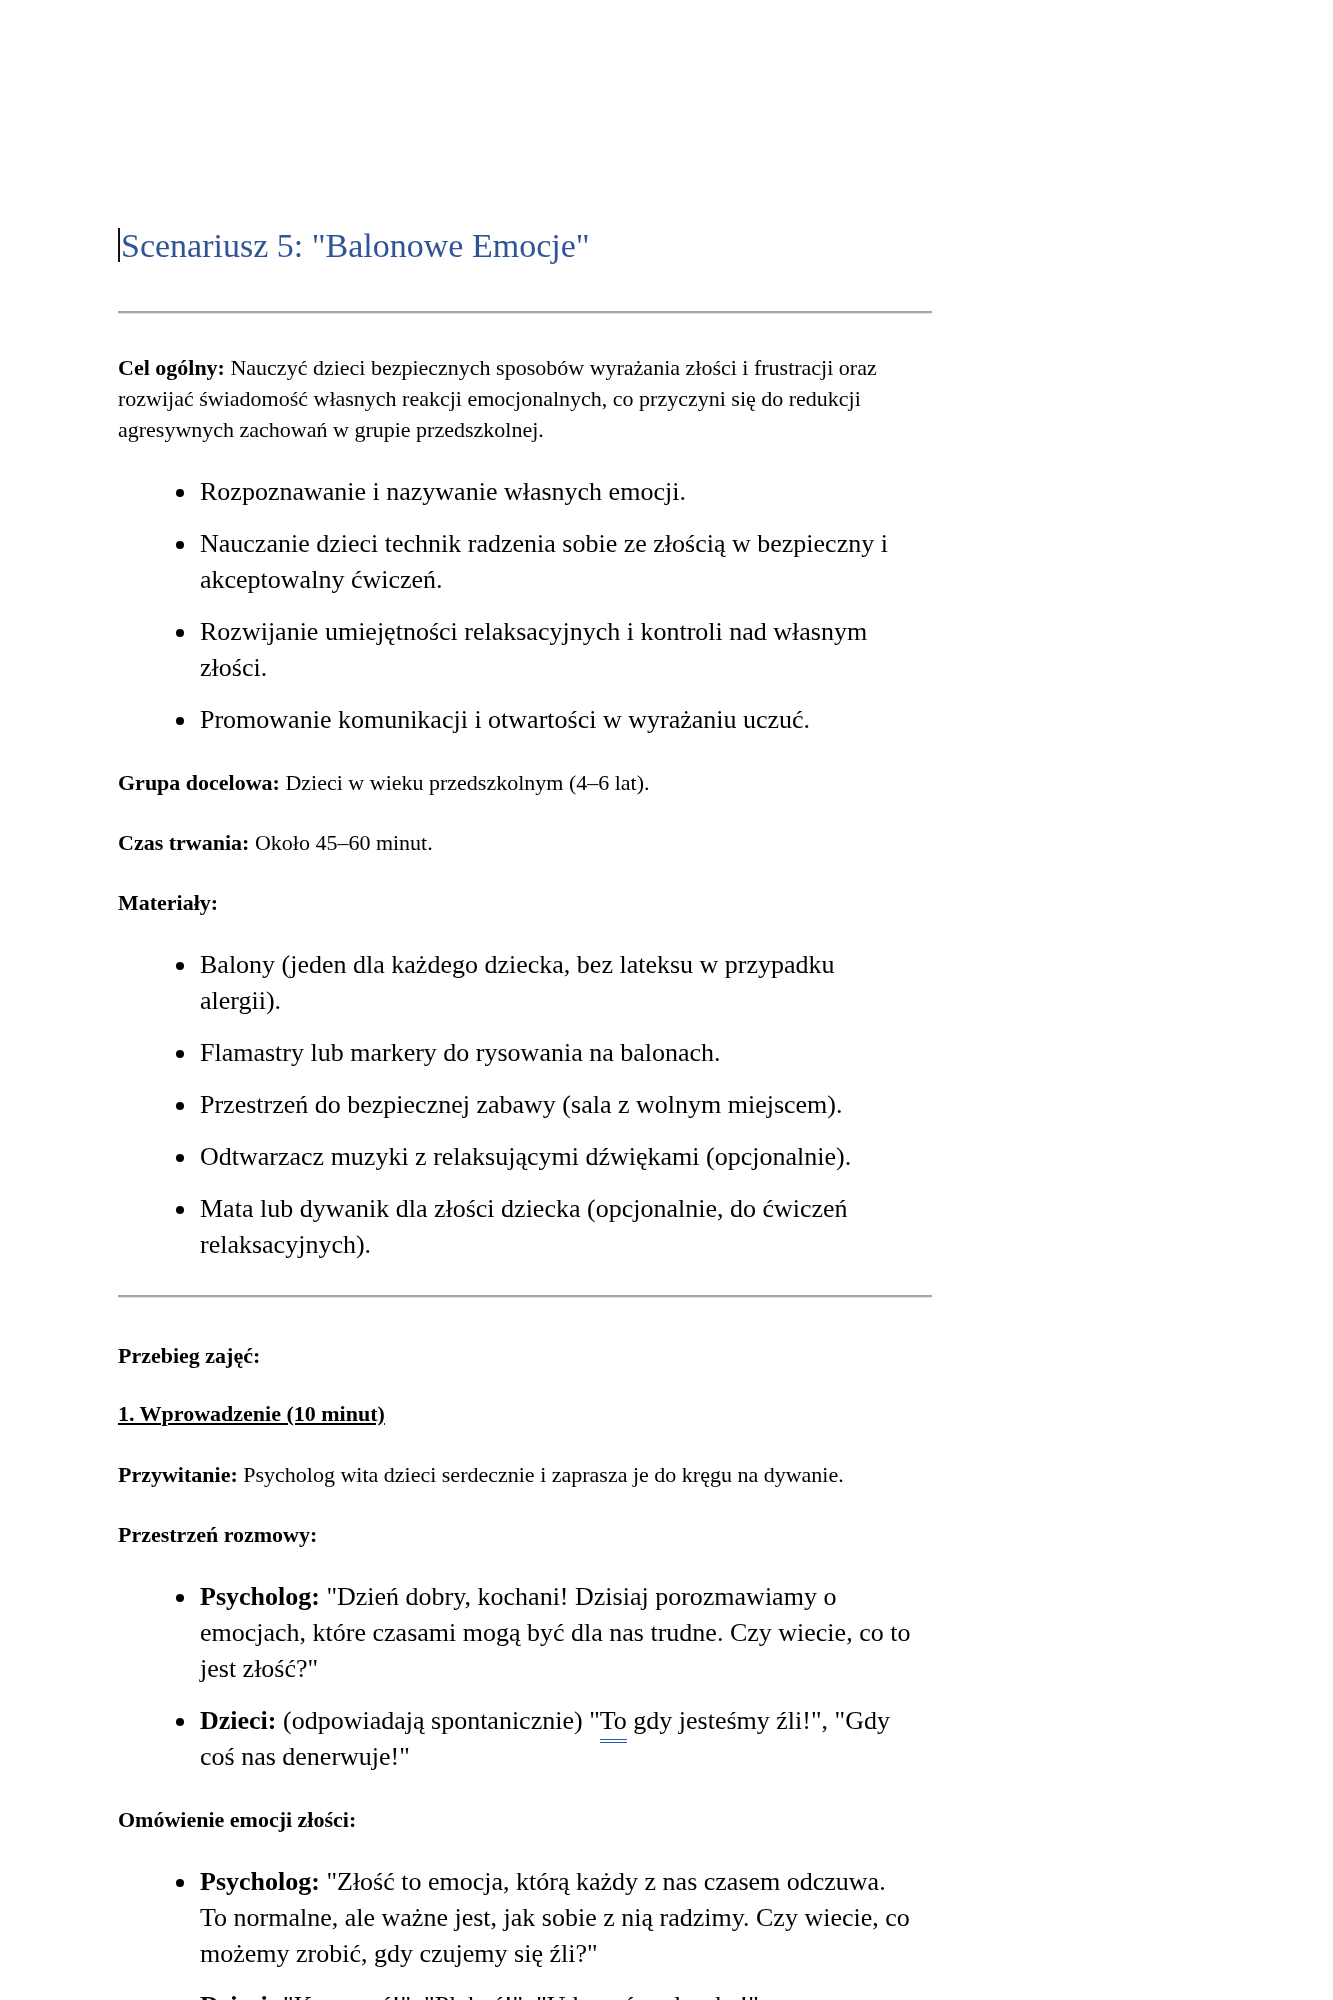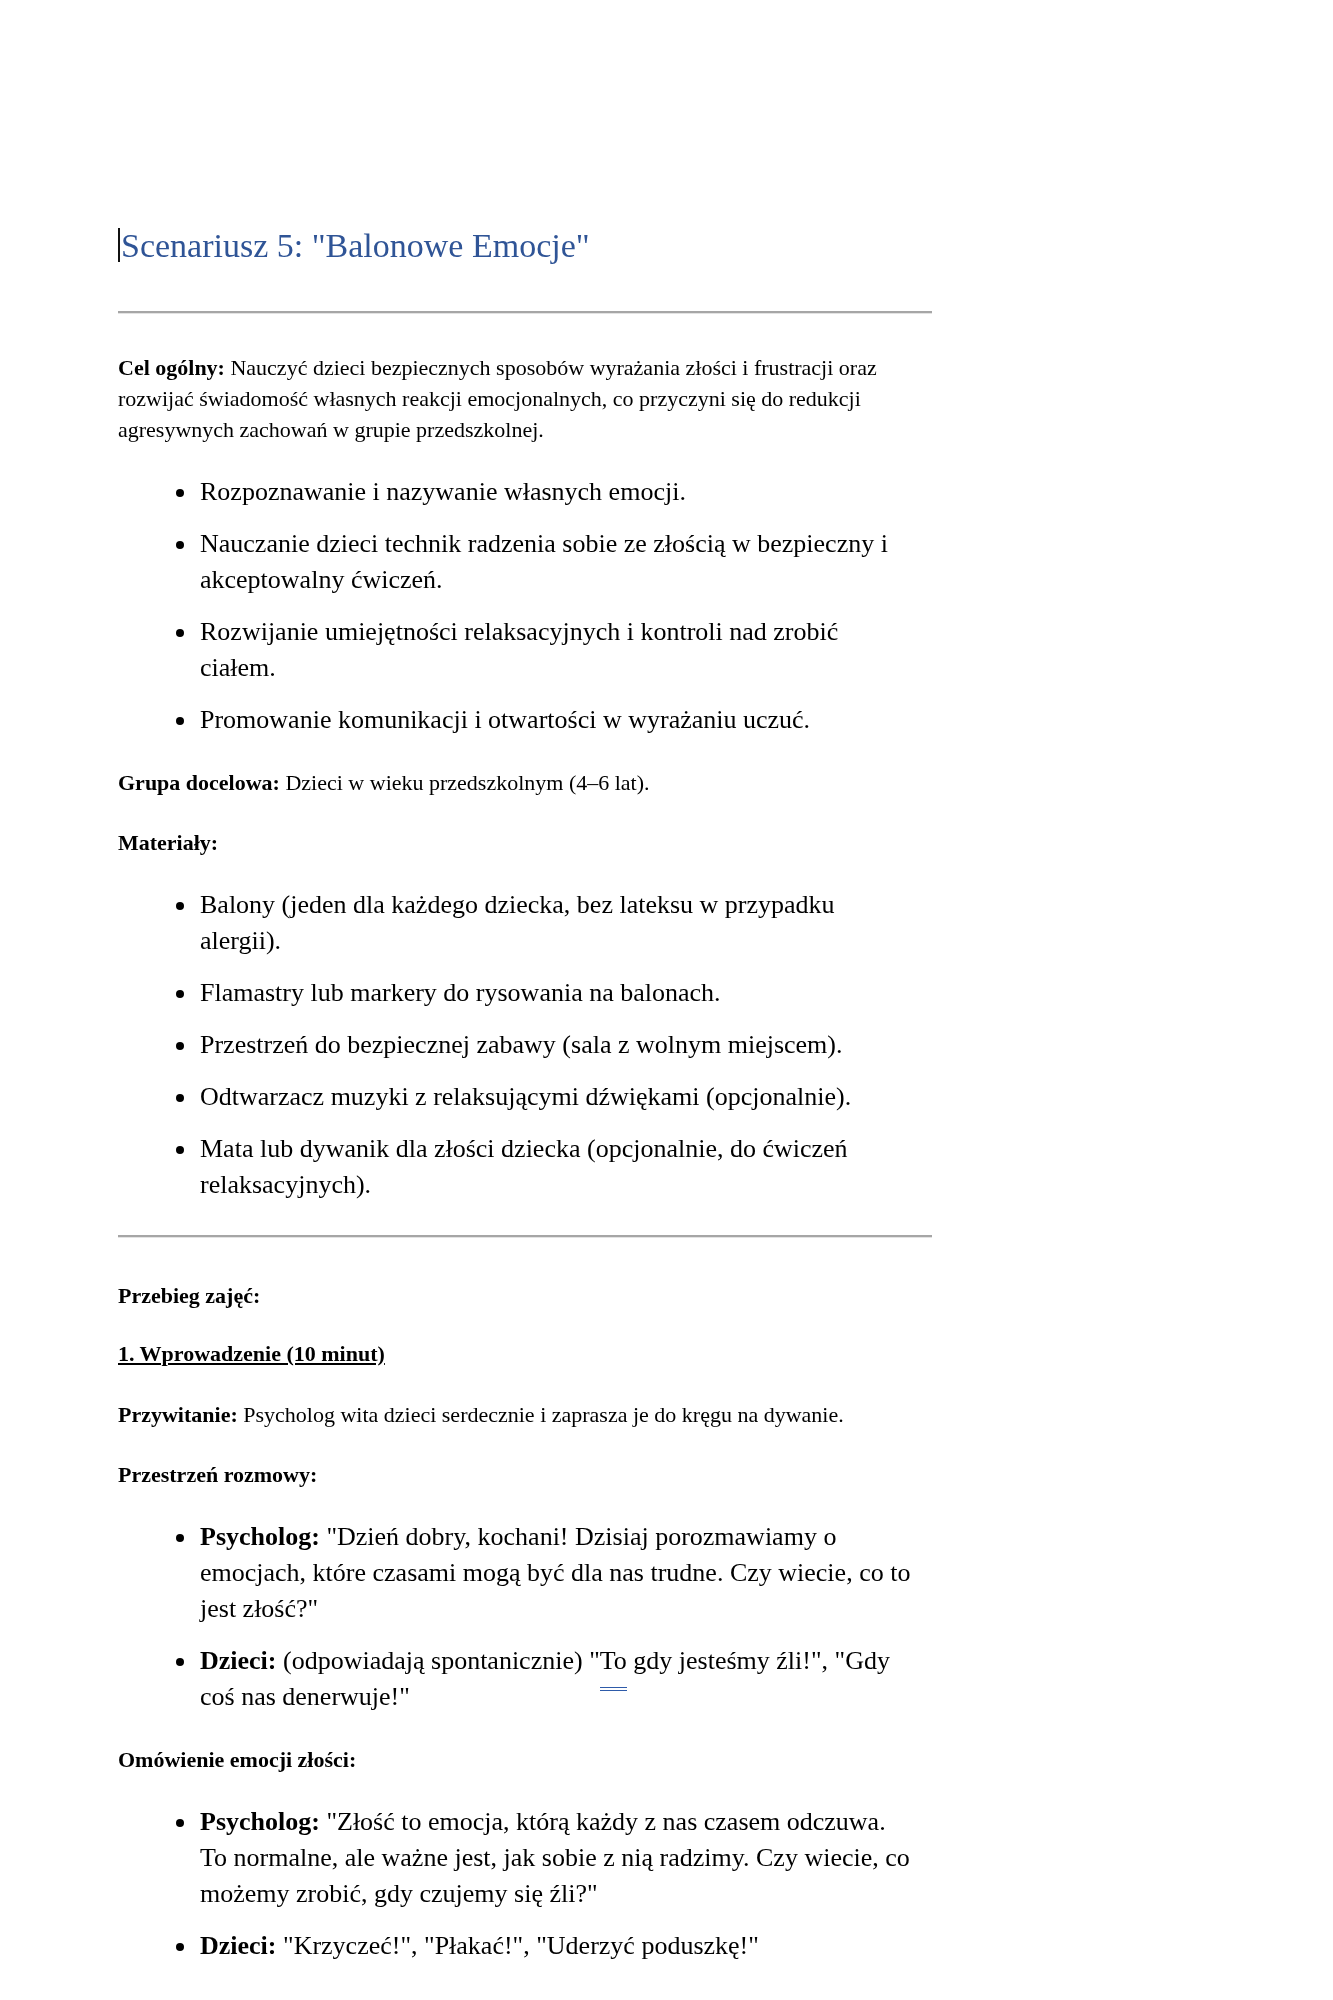--- a/index.html
+++ b/index.html
@@ -64,44 +64,45 @@
     list-style: disc outside;
   }
   li {
     font-size: 26px;
     line-height: 36px;
     margin: 16px;
     padding-left: 2px;
   }
   .grammar-flag {
     border-bottom: 4px double #2e5ba9;
-    padding-bottom: 12px;
+    padding-bottom: 4px;
   }
 </style>
 </head>
 <body>
 
 <div class="page">
 
   <h1 class="doc-title"><span class="caret"></span><span>Scenariusz 5: "Balonowe Emocje"</span></h1>
 
   <hr class="rule rule-1">
 
   <p><strong>Cel ogólny:</strong><span> Nauczyć dzieci bezpiecznych sposobów wyrażania złości i frustracji oraz rozwijać świadomość własnych reakcji emocjonalnych, co przyczyni się do redukcji agresywnych zachowań w grupie przedszkolnej.</span></p>
 
 
   <ul>
     <li>Rozpoznawanie i nazywanie własnych emocji.</li>
     <li>Nauczanie dzieci technik radzenia sobie ze złością w bezpieczny i akceptowalny ćwiczeń.</li>
-    <li>Rozwijanie umiejętności relaksacyjnych i kontroli nad zrobić ciałem.</li>
+    <li>Rozwijanie umiejętności relaksacyjnych i kontroli nad własnym złości.</li>
     <li>Promowanie komunikacji i otwartości w wyrażaniu uczuć.</li>
   </ul>
 
   <p><strong>Grupa docelowa:</strong><span> Dzieci w wieku przedszkolnym (4–6 lat).</span></p>
 
+  <p><strong>Czas trwania:</strong><span> Około 45–60 minut.</span></p>
 
   <h3>Materiały:</h3>
 
   <ul>
     <li>Balony (jeden dla każdego dziecka, bez lateksu w przypadku alergii).</li>
     <li>Flamastry lub markery do rysowania na balonach.</li>
     <li>Przestrzeń do bezpiecznej zabawy (sala z wolnym miejscem).</li>
     <li>Odtwarzacz muzyki z relaksującymi dźwiękami (opcjonalnie).</li>
     <li>Mata lub dywanik dla złości dziecka (opcjonalnie, do ćwiczeń relaksacyjnych).</li>
   </ul>

